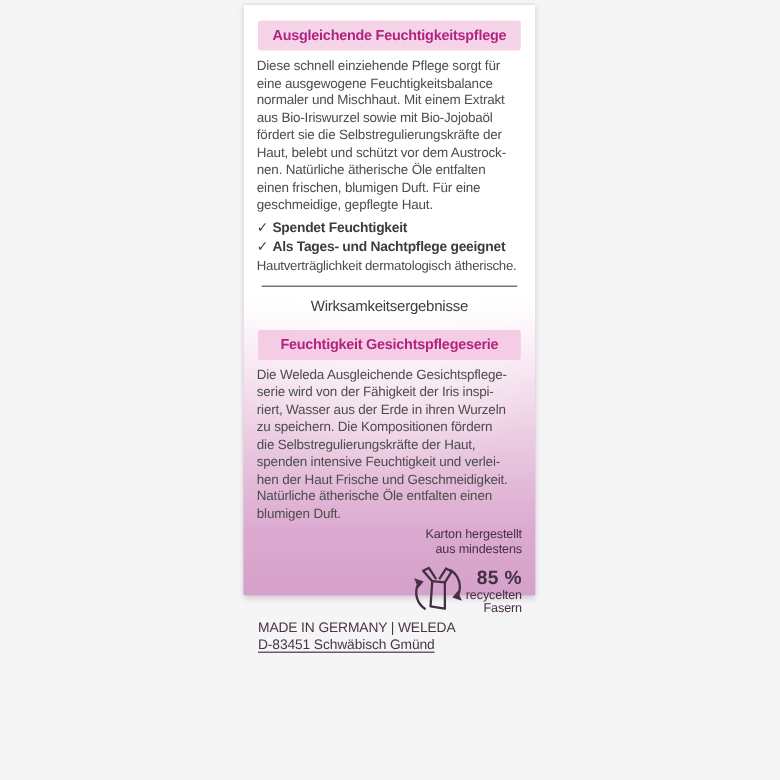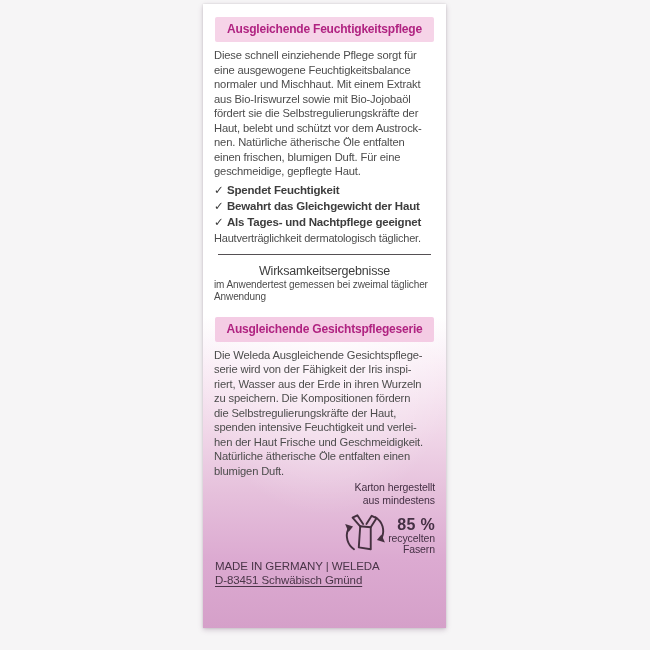--- a/index.html
+++ b/index.html
@@ -3,21 +3,21 @@
 <meta charset="utf-8">
 <style>
   html,body{margin:0;padding:0;}
   body{
     width:650px;height:650px;
     background:#f6f5f6;
     font-family:"Liberation Sans","DejaVu Sans",sans-serif;
     position:relative;overflow:hidden;
   }
   .panel{
-    position:absolute;left:203px;top:4px;width:243px;height:624px;
+    position:absolute;left:203px;top:4px;width:243px;height:492px;
     box-sizing:border-box;padding:13px 11px 0 11px;
     background:
       radial-gradient(85% 50% at 50% 46%, rgba(255,255,255,0.75), rgba(255,255,255,0) 72%),
       linear-gradient(180deg,#ffffff 0%,#ffffff 50%,#f9ecf5 58%,#f1d8e9 68%,#e6c1dc 78%,#dcaad1 89%,#d5a0c9 100%);
     box-shadow:0 2px 5px rgba(110,80,110,0.28), 0 0 2px rgba(0,0,0,0.12);
   }
   .pre{white-space:pre-line;}
   .hl-box{
     margin:0 1px;padding:5px 2px 6px;border-radius:2px;
     background:#f6d4e8;color:#b02381;
@@ -79,33 +79,30 @@
 normaler und Mischhaut. Mit einem Extrakt
 aus Bio-Iriswurzel sowie mit Bio-Jojobaöl
 fördert sie die Selbstregulierungskräfte der
 Haut, belebt und schützt vor dem Austrock-
 nen. Natürliche ätherische Öle entfalten
 einen frischen, blumigen Duft. Für eine
 geschmeidige, gepflegte Haut.</p>
 
   <ul class="checks">
     <li><span class="check">✓</span><span>Spendet Feuchtigkeit</span></li>
-    <li><span class="check">✓</span><span>Bewahrt das Gleichgewicht der Haut</span></li>
     <li><span class="check">✓</span><span>Als Tages- und Nachtpflege geeignet</span></li>
   </ul>
 
-  <p class="derm">Hautverträglichkeit dermatologisch täglicher.</p>
+  <p class="derm">Hautverträglichkeit dermatologisch ätherische.</p>
 
   <hr class="rule">
 
   <h3 class="results-h">Wirksamkeitsergebnisse</h3>
-  <p class="detail pre">im Anwendertest gemessen bei zweimal täglicher
-Anwendung</p>
 
-  <div class="hl-box second">Ausgleichende Gesichtspflegeserie</div>
+  <div class="hl-box second">Feuchtigkeit Gesichtspflegeserie</div>
 
   <p class="body pre">Die Weleda Ausgleichende Gesichtspflege-
 serie wird von der Fähigkeit der Iris inspi-
 riert, Wasser aus der Erde in ihren Wurzeln
 zu speichern. Die Kompositionen fördern
 die Selbstregulierungskräfte der Haut,
 spenden intensive Feuchtigkeit und verlei-
 hen der Haut Frische und Geschmeidigkeit.
 Natürliche ätherische Öle entfalten einen
 blumigen Duft.</p>

